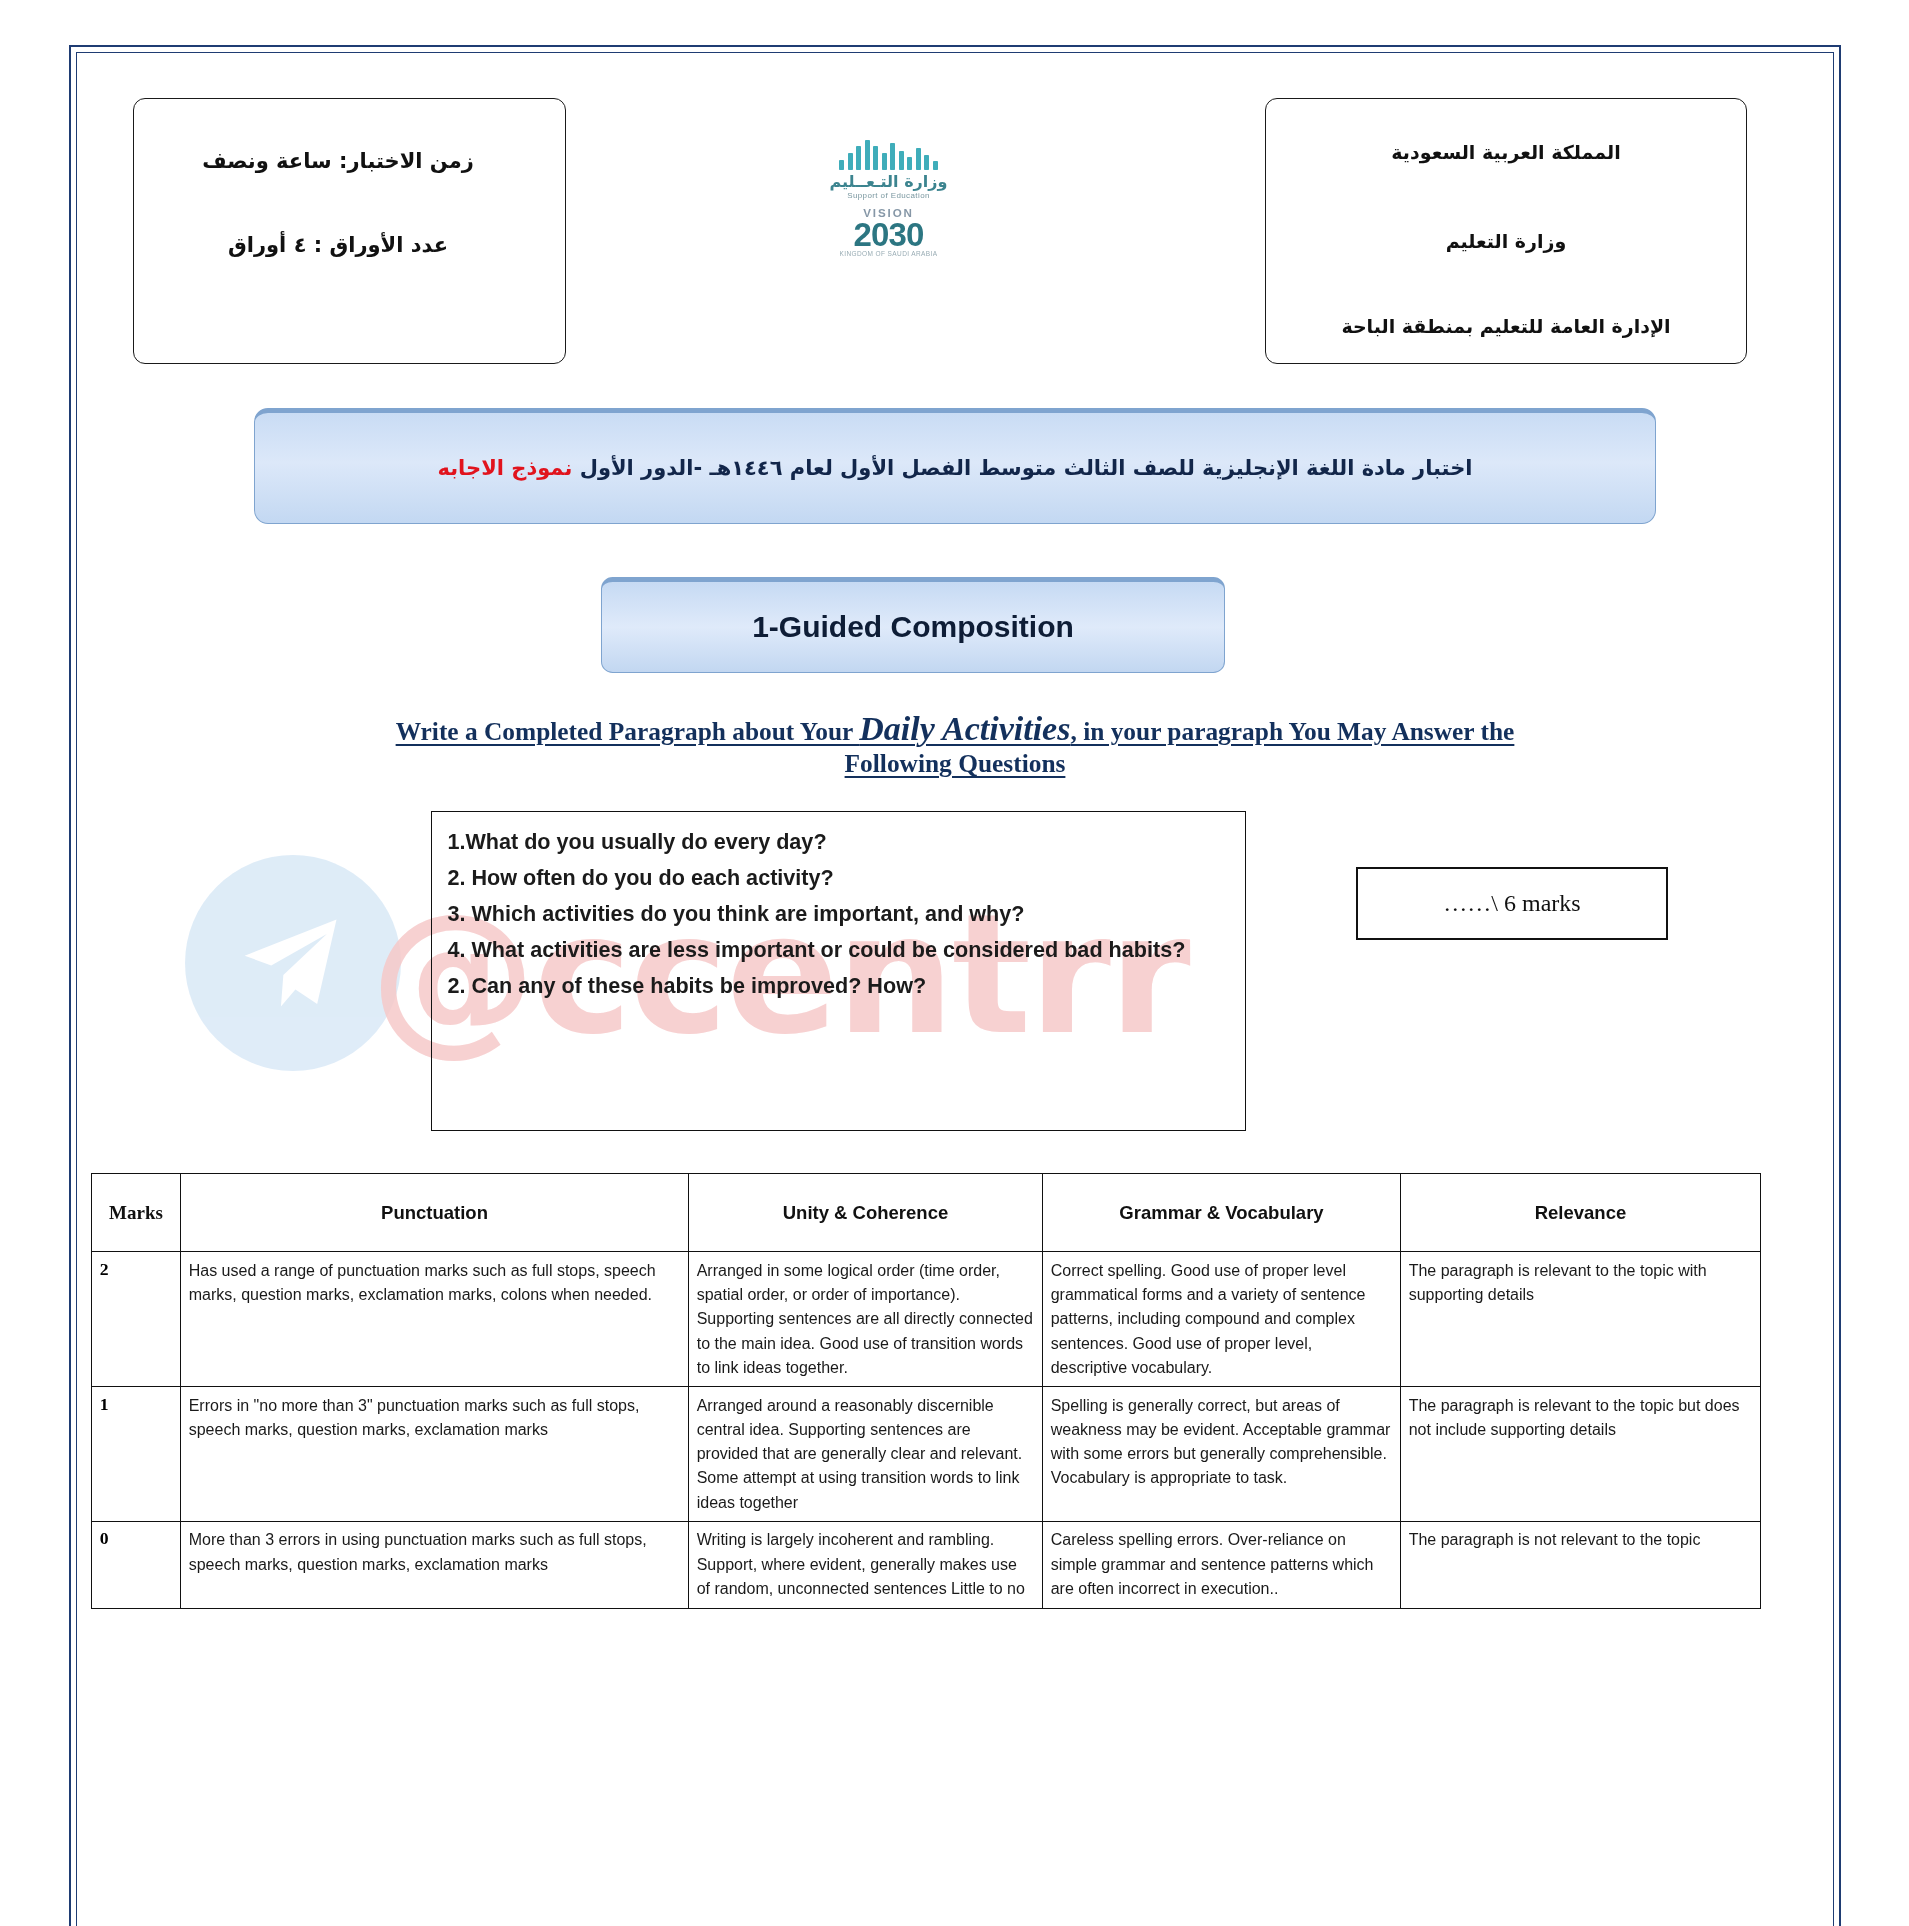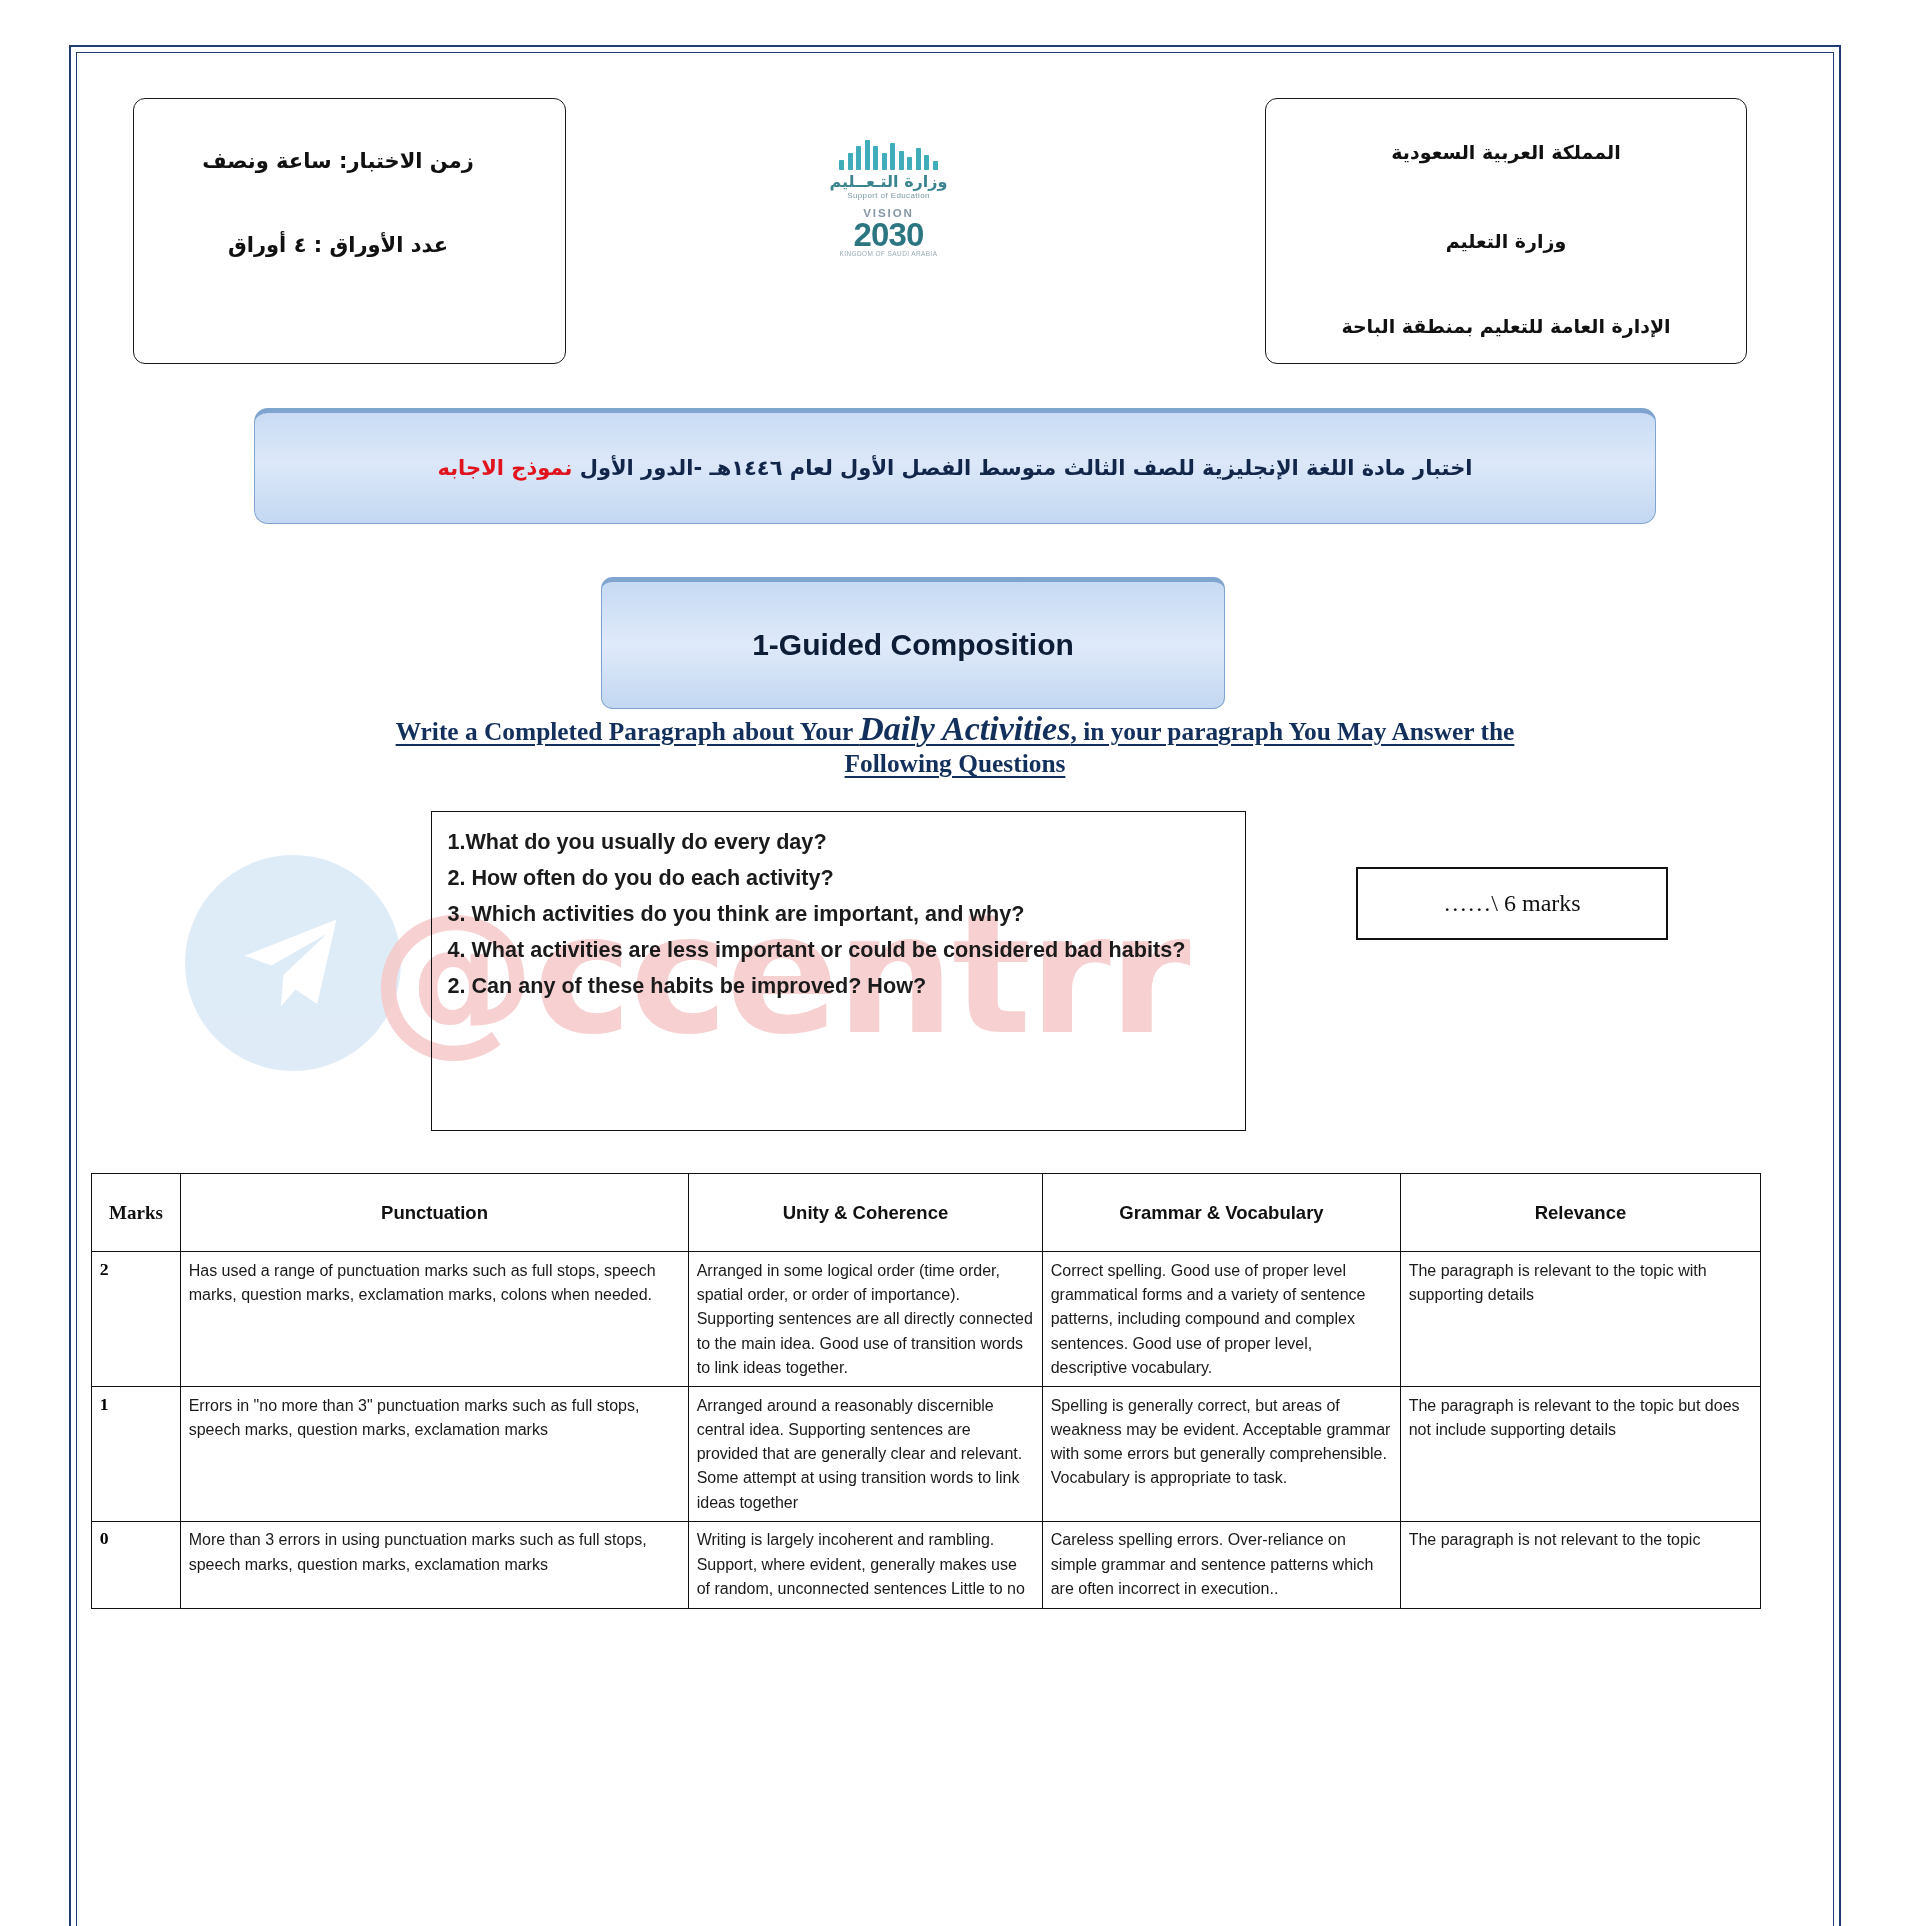--- a/index.html
+++ b/index.html
@@ -46,21 +46,21 @@
   .logo .ksa{font-size:6.5px;color:#8fa4ad;letter-spacing:0.4px;}
 
   
   .banner{position:absolute;left:254px;top:408px;width:1402px;height:116px;border-radius:14px;
      background:linear-gradient(180deg,#c9dcf4 0%,#dce8f9 45%,#c3d8f2 100%);
      border:1.5px solid #7fa4cf;border-top:5.4px solid #7fa4cf;box-sizing:border-box;
      display:flex;align-items:center;justify-content:center;}
   .banner .t{direction:rtl;font-family:"DejaVu Sans",sans-serif;font-size:21px;font-weight:700;color:#12264a;white-space:nowrap;}
   .banner .t .red{color:#e1131d;}
 
-  .gc-box{position:absolute;left:601px;top:577px;width:624px;height:132px;border-radius:11.6px;
+  .gc-box{position:absolute;left:601px;top:577px;width:624px;height:96px;border-radius:11.6px;
      background:linear-gradient(180deg,#c6daf3 0%,#dfeafa 50%,#c2d7f1 100%);
      border:1.5px solid #7fa4cf;border-top:5px solid #7fa4cf;box-sizing:border-box;
      display:flex;align-items:center;justify-content:center;}
   .gc-box .t{font-size:30px;font-weight:700;color:#0e1d36;}
 
   .instr{position:absolute;left:127px;top:709px;width:1656px;text-align:center;color:#13305c;
      font-family:"Liberation Serif",serif;font-size:25.4px;font-weight:700;line-height:1.18;}
   .instr u{text-decoration:underline;text-underline-offset:3.9px;text-decoration-thickness:1.9px;}
   .instr .big{font-style:italic;font-size:34px;font-family:"Liberation Serif",serif;}
 

